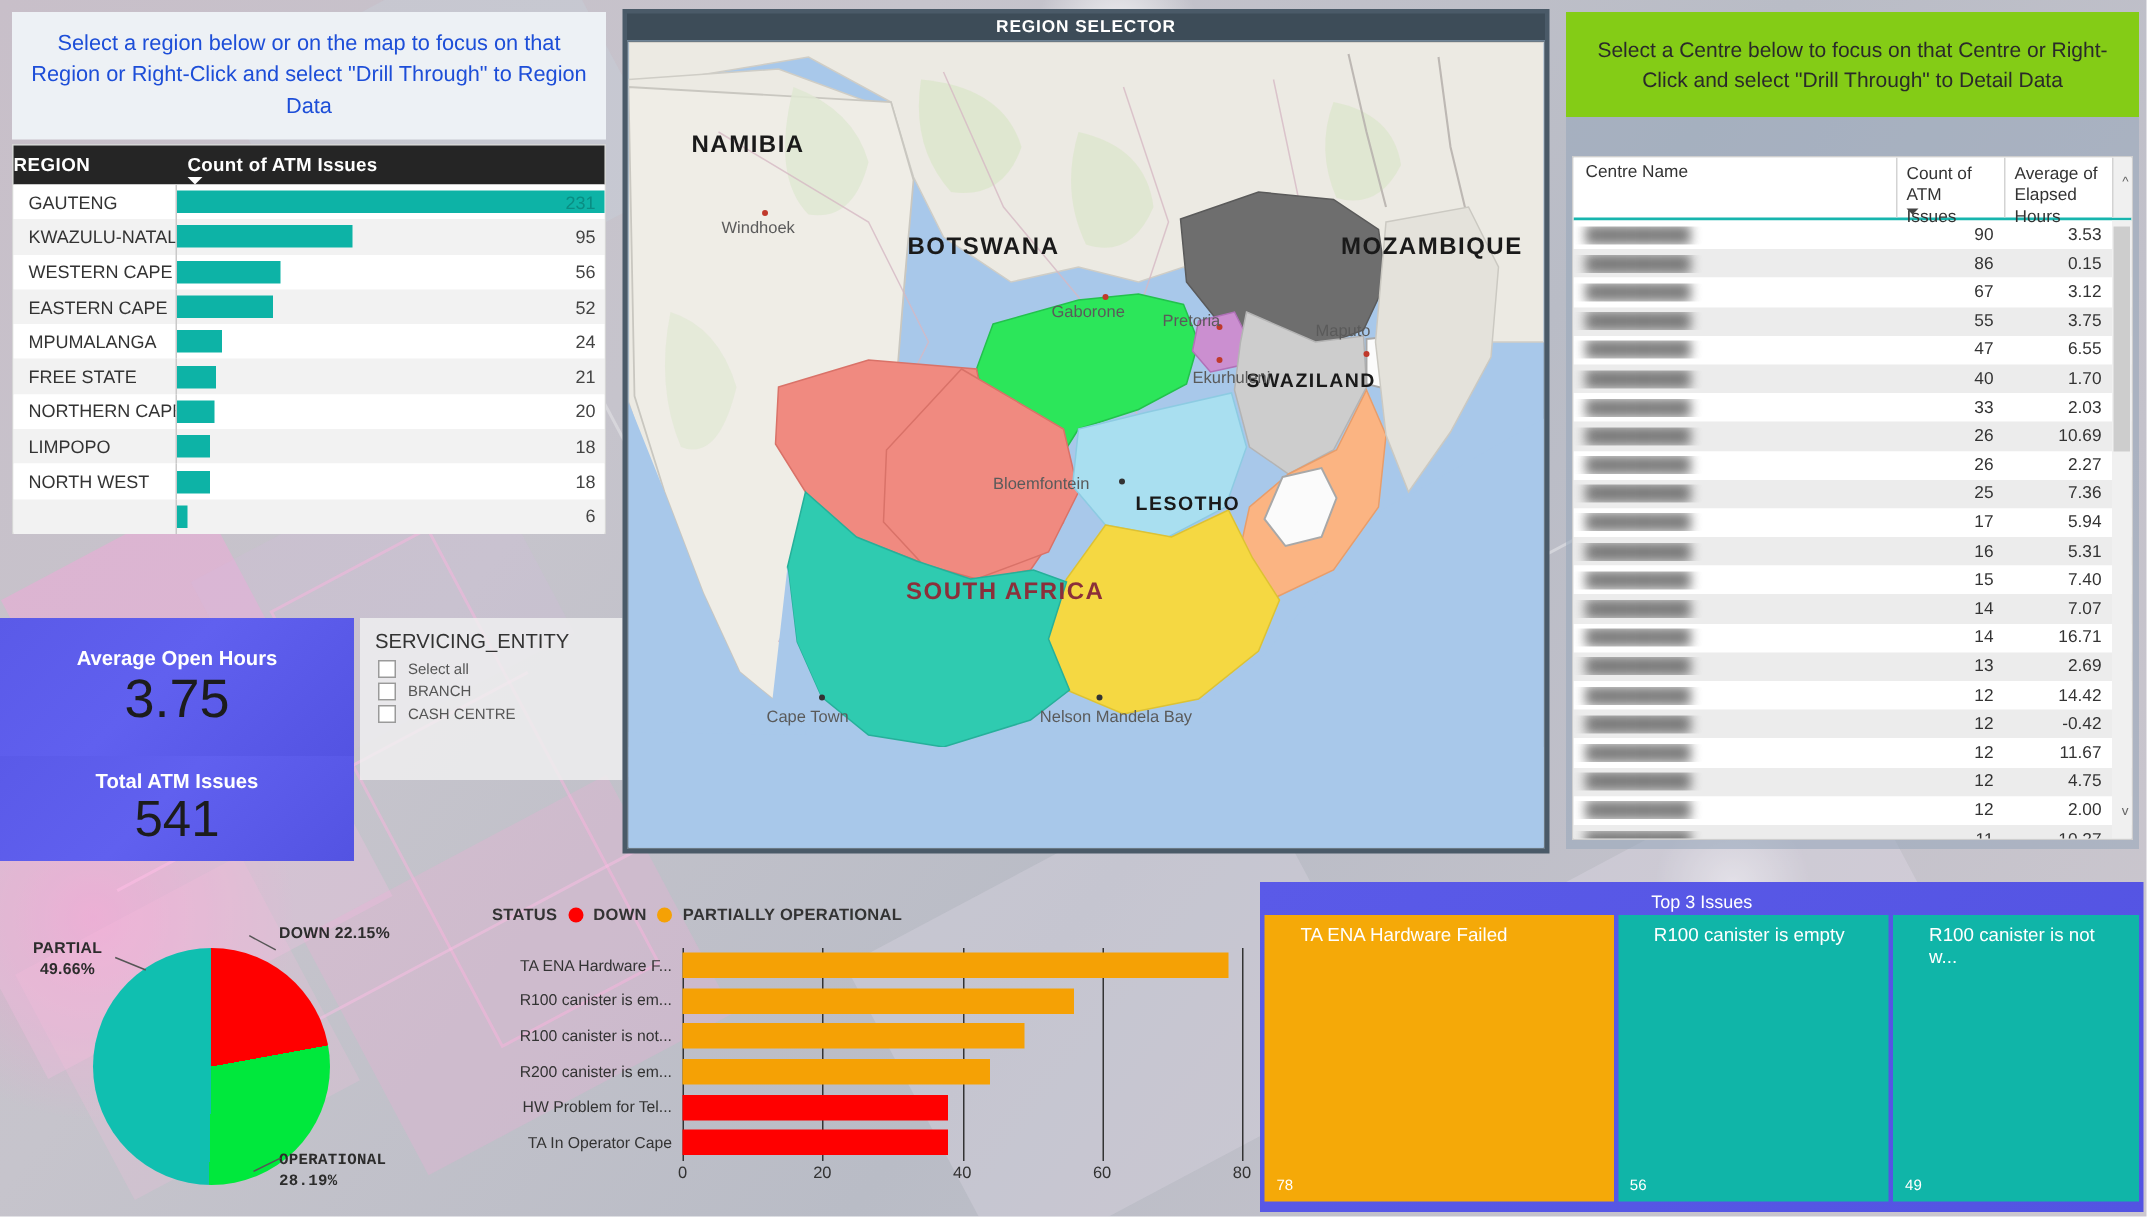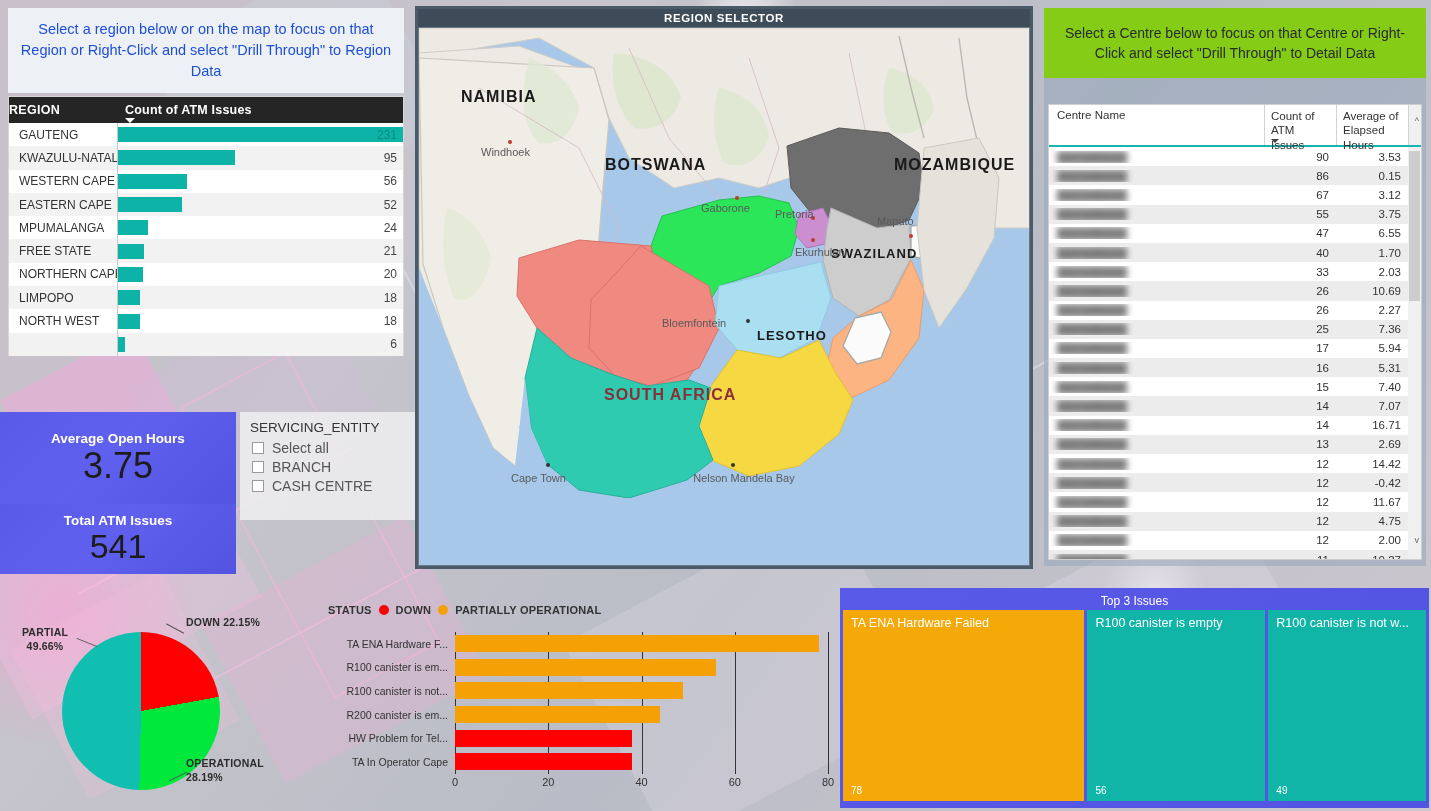--- a/index.html
+++ b/index.html
@@ -75,21 +75,21 @@
   .kpi .kpi-title { font-size:13.5px; font-weight:bold; margin-bottom:1px; }
   .kpi .kpi-value { font-size:36px; color:#1c1c1c; font-weight:400; line-height:1.05; }
   #kpi-total-issues .kpi-value { font-size:34px; }
 
   
   #servicing-entity-slicer {
     left:240px; top:412px; width:175px; height:108px;
     background:rgba(240,240,240,.82); padding:8px 10px;
   }
   .slicer-title { font-size:13.5px; color:#333; margin-bottom:5px; }
-  .slicer-item { display:flex; align-items:center; gap:8px; margin:2px 0 3px 2px; font-size:14px; color:#555; }
+  .slicer-item { display:flex; align-items:center; gap:8px; margin:2px 0 3px 2px; font-size:10px; color:#555; }
   .cb { width:12px; height:12px; border:1px solid #9a9a9a; background:#fff; display:inline-block; flex:none; }
 
   
   #map-panel { left:415px; top:6px; width:618px; height:563px; background:#4a5a68; padding:3px; }
   #map-title { height:18px; background:#3d4c58; color:#fff; font-size:11.5px; font-weight:bold;
                display:flex; align-items:center; justify-content:center; letter-spacing:.6px; }
   #map-canvas { position:relative; width:612px; height:539px; background:#a8c8ea; overflow:hidden;
                 border:1px solid #6b7a86; }
   .label { position:absolute; white-space:nowrap; }
   .ctry { font-weight:bold; font-size:16px; color:#1a1a1a; letter-spacing:1px; }
@@ -157,21 +157,21 @@
   #grid { position:absolute; left:145px; top:36px; width:373px; height:142px; pointer-events:none; }
   #grid div { position:absolute; top:0; bottom:0; width:1px; background:#333; }
   #axis { position:absolute; left:145px; top:180px; width:373px; height:18px; }
   #axis span { position:absolute; font-size:11px; color:#333; transform:translateX(-50%); }
 
   
   #top-issues-panel { left:840px; top:588px; width:589px; height:220px;
                       background:linear-gradient(135deg,#5a5ae8,#5353e2); padding:3px; }
   #top-issues-title { height:19px; color:#fff; font-size:12px; display:flex; align-items:center; justify-content:center; font-weight:normal;}
   #treemap { display:flex; gap:3px; height:191px; }
-  .tm-tile { position:relative; padding:6px 8px; color:#fff; }
+  .tm-tile { position:relative; padding:6px 24px; color:#fff; }
   .tm-label { font-size:12.5px; line-height:1.2; }
   .tm-value { position:absolute; left:8px; bottom:5px; font-size:10px; }
 </style>
 </head>
 <body>
 
 <div class="bg-shapes">
   <i class="s1"></i>
     <i class="s2"></i>
     <i class="s3"></i>
@@ -539,21 +539,21 @@
     </div>
   </div>
 </div>
 
 <div class="panel" id="status-pie-panel">
   <div id="pie"></div>
   <div class="pie-lbl" style="left:186px; top:20px;">DOWN 22.15%</div>
   <div class="leader" style="left:165px; top:32px; width:20px; transform:rotate(28deg);"></div>
   <div class="pie-lbl" style="left:4px; top:30px; width:82px; text-align:center;">PARTIAL 49.66%</div>
   <div class="leader" style="left:76px; top:46px; width:22px; transform:rotate(22deg);"></div>
-  <div class="pie-lbl" style="left:186px; top:161px; width:110px;">OPERATIONAL 28.19%</div>
+  <div class="pie-lbl" style="left:186px; top:172px; width:110px;font-family:Liberation Mono, monospace;">OPERATIONAL 28.19%</div>
   <div class="leader" style="left:168px; top:180px; width:20px; transform:rotate(-26deg);"></div>
 </div>
 
 <div class="panel" id="issues-chart-panel">
   <div id="status-legend">
     <span>STATUS</span>
     <span class="lg-dot" style="background:#ff0000;"></span>
     <span>DOWN</span>
     <span class="lg-dot" style="background:#f5a105;"></span>
     <span>PARTIALLY OPERATIONAL</span>

